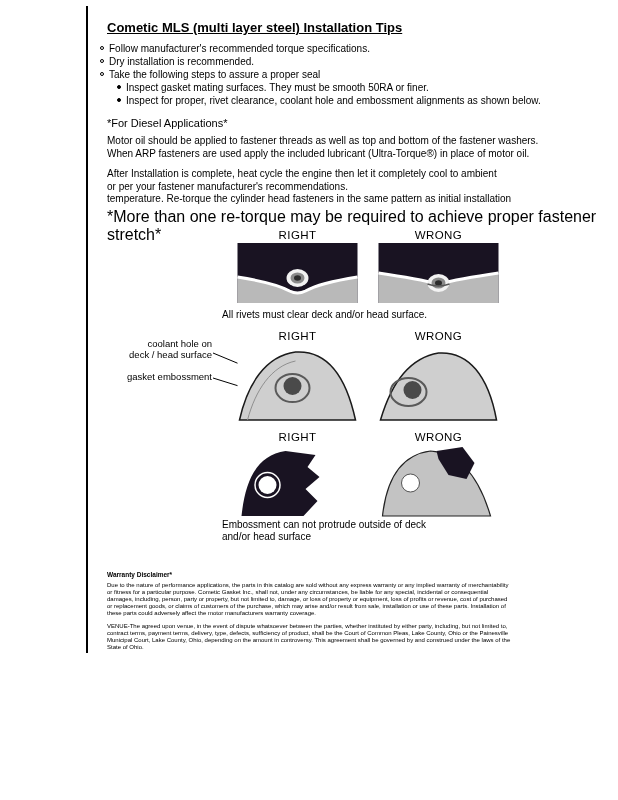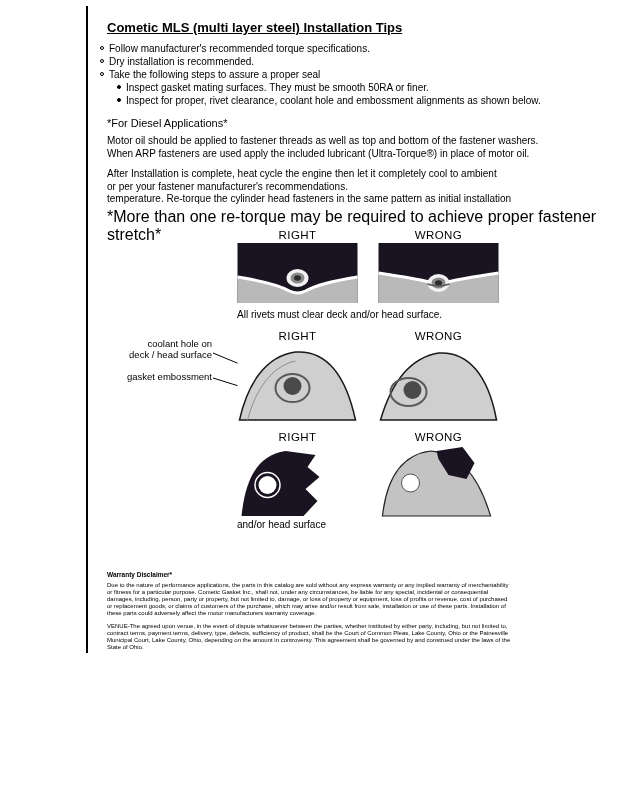--- a/index.html
+++ b/index.html
@@ -25,21 +25,21 @@
 
   .diesel-heading { position:absolute; left:107px; top:117px; font-size:11px; font-weight:normal; }
   .para { position:absolute; left:107px; font-size:10px; line-height:12.6px; }
   .para-1 { top:135px; }
   .para-2 { top:168px; }
   .note { position:absolute; left:107px; top:208px; font-size:16px; }
 
   .dlabel { position:absolute; width:121px; text-align:center; font-size:11.5px; letter-spacing:0.4px; }
   .dimg { position:absolute; width:121px; }
   .dimg svg { display:block; width:100%; height:100%; }
-  .caption { position:absolute; left:237px; font-size:10px; line-height:12px; }
+  .caption { position:absolute; left:222px; font-size:10px; line-height:12px; }
   .side-label { position:absolute; font-size:9.5px; line-height:10.5px; text-align:right; }
   .leader-overlay { position:absolute; left:210px; top:345px; width:95px; height:58px; }
 
   .fineprint { position:absolute; left:107px; top:571px; width:406px; font-size:6px; line-height:7px; }
   .fineprint .fp-head { font-size:6.5px; font-weight:bold; margin-bottom:4px; }
   .fineprint p { margin:0 0 6px 0; }
   .fineprint p.tight { margin-bottom:1px; }
 
   .footer-code { position:absolute; left:386px; top:759px; font-size:11.5px; }
 </style>
@@ -160,20 +160,21 @@
   </div>
   <div class="dimg" style="left:378px; top:445px; height:73px;">
     <svg viewBox="0 0 120 73">
       <rect width="120" height="73" fill="#ffffff"></rect>
       <path d="M4,71 C8,34 22,10 52,6 C80,8 100,30 112,71 Z" fill="#c3c3c3" stroke="#222222" stroke-width="1.2"></path>
       <circle cx="32" cy="38" r="9" fill="#ffffff" stroke="#555555" stroke-width="1"></circle>
       <path d="M58,6 L84,2 L96,18 L88,34 L70,30 L60,14 Z" fill="#191322"></path>
     </svg>
   </div>
   <div class="caption" style="top:519px;">
+    <div>Embossment can not protrude outside of deck</div>
     <div>and/or head surface</div>
   </div>
 
   <div class="fineprint">
     <div class="fp-head">Warranty Disclaimer*</div>
     <p>Due to the nature of performance applications, the parts in this catalog are sold without any express warranty or any implied warranty of merchantability or fitness for a particular purpose. Cometic Gasket Inc., shall not, under any circumstances, be liable for any special, incidental or consequential damages, including, person, party or property, but not limited to, damage, or loss of property or equipment, loss of profits or revenue, cost of purchased or replacement goods, or claims of customers of the purchase, which may arise and/or result from sale, installation or use of these parts. Installation of these parts could adversely affect the motor manufacturers warranty coverage.</p>
     <p>VENUE-The agreed upon venue, in the event of dispute whatsoever between the parties, whether instituted by either party, including, but not limited to, contract terms, payment terms, delivery, type, defects, sufficiency of product, shall be the Court of Common Pleas, Lake County, Ohio or the Painesville Municipal Court, Lake County, Ohio, depending on the amount in controversy. This agreement shall be governed by and construed under the laws of the State of Ohio.</p>
     <p>All prices and terms are subject to change without notice.</p>
     <p>Terms COD- Secured with a completed dealer/jobber application on File, COD-Company check with a current credit card number on file. Open accounts may be established by well rated firms. A credit application is available upon request. Open accounts are due payable Net 30 days from date of invoice. No statement will be sent. If an account becomes 60 or more days past due, it is subject to being placed on credit hold. No orders will be shipped or new orders accepted until past due balance is paid. If an account becomes 90 or more days past due, it is subject to being placed for collections. All costs of collection are the responsibility of the customer, including attorney fees, court costs, and other expenses of litigation.</p>
     <p>Returns- Authorized (RGA) must be obtained in advance on all returns. A packing slip or invoice number must accompany the merchandise. No returns after 30 days from invoice date. All returns are subject to a 25% restocking charge. All custom designed and custom manufactured gaskets are non-returnable.</p>

